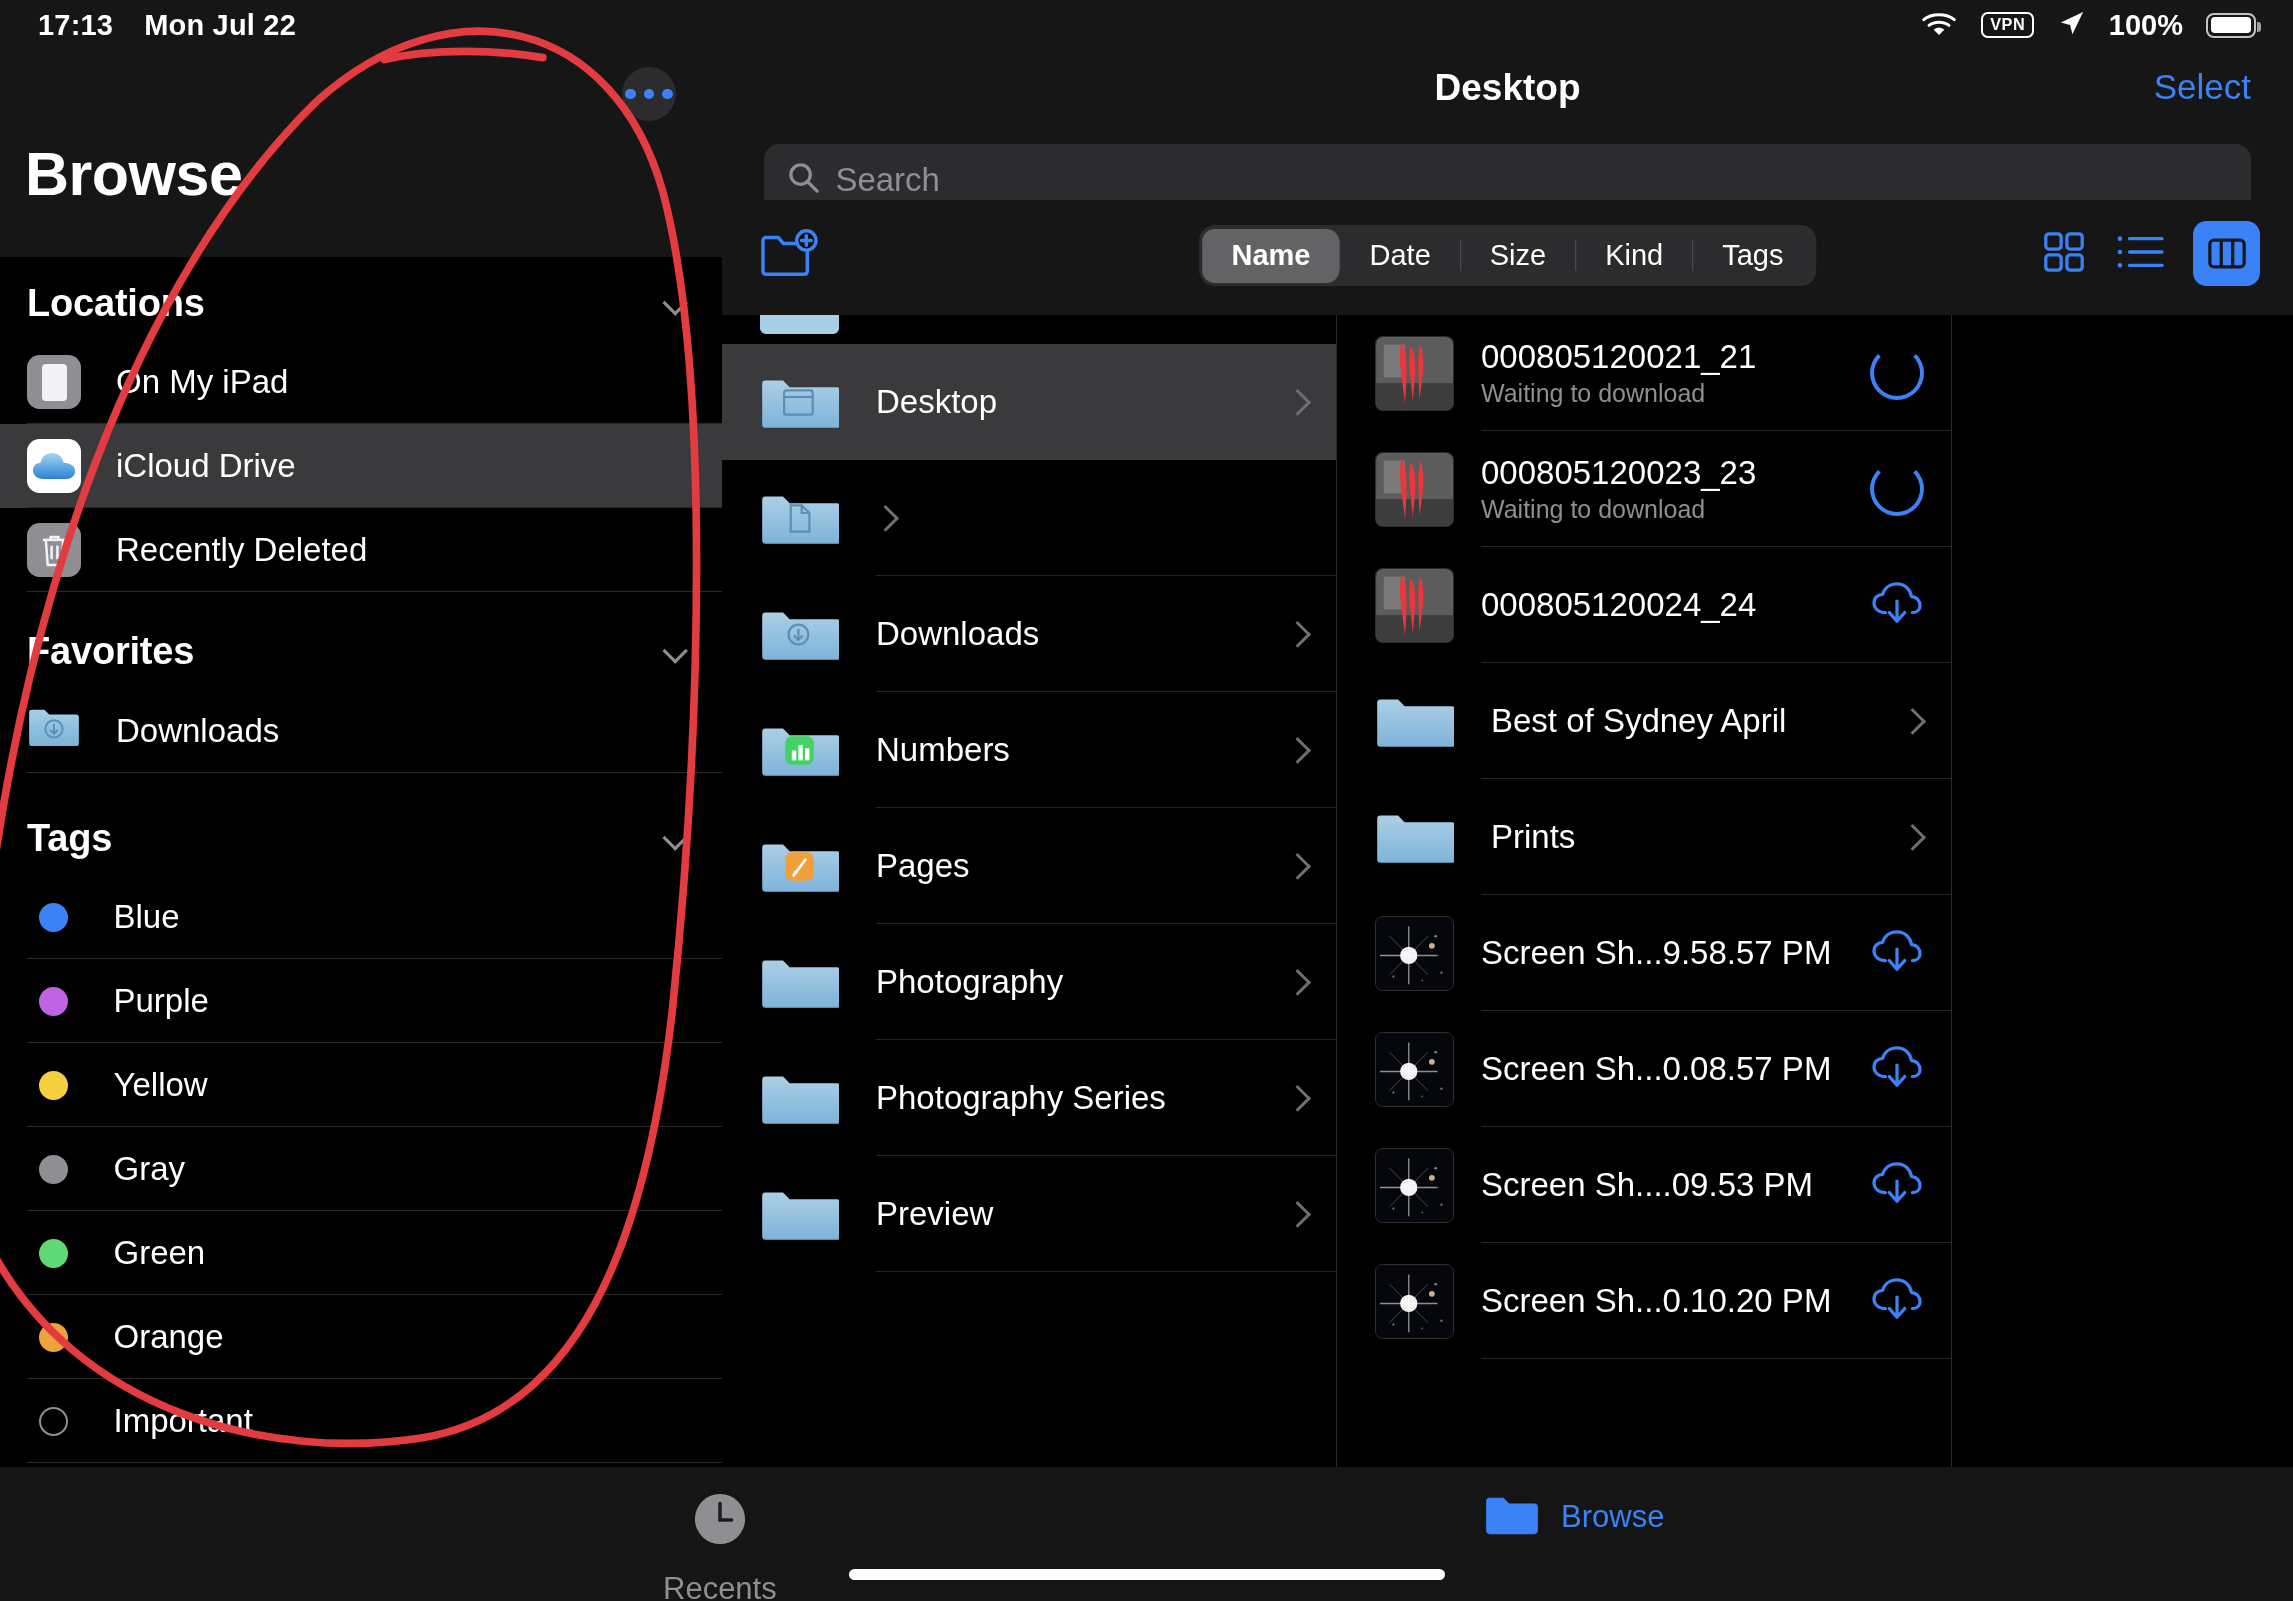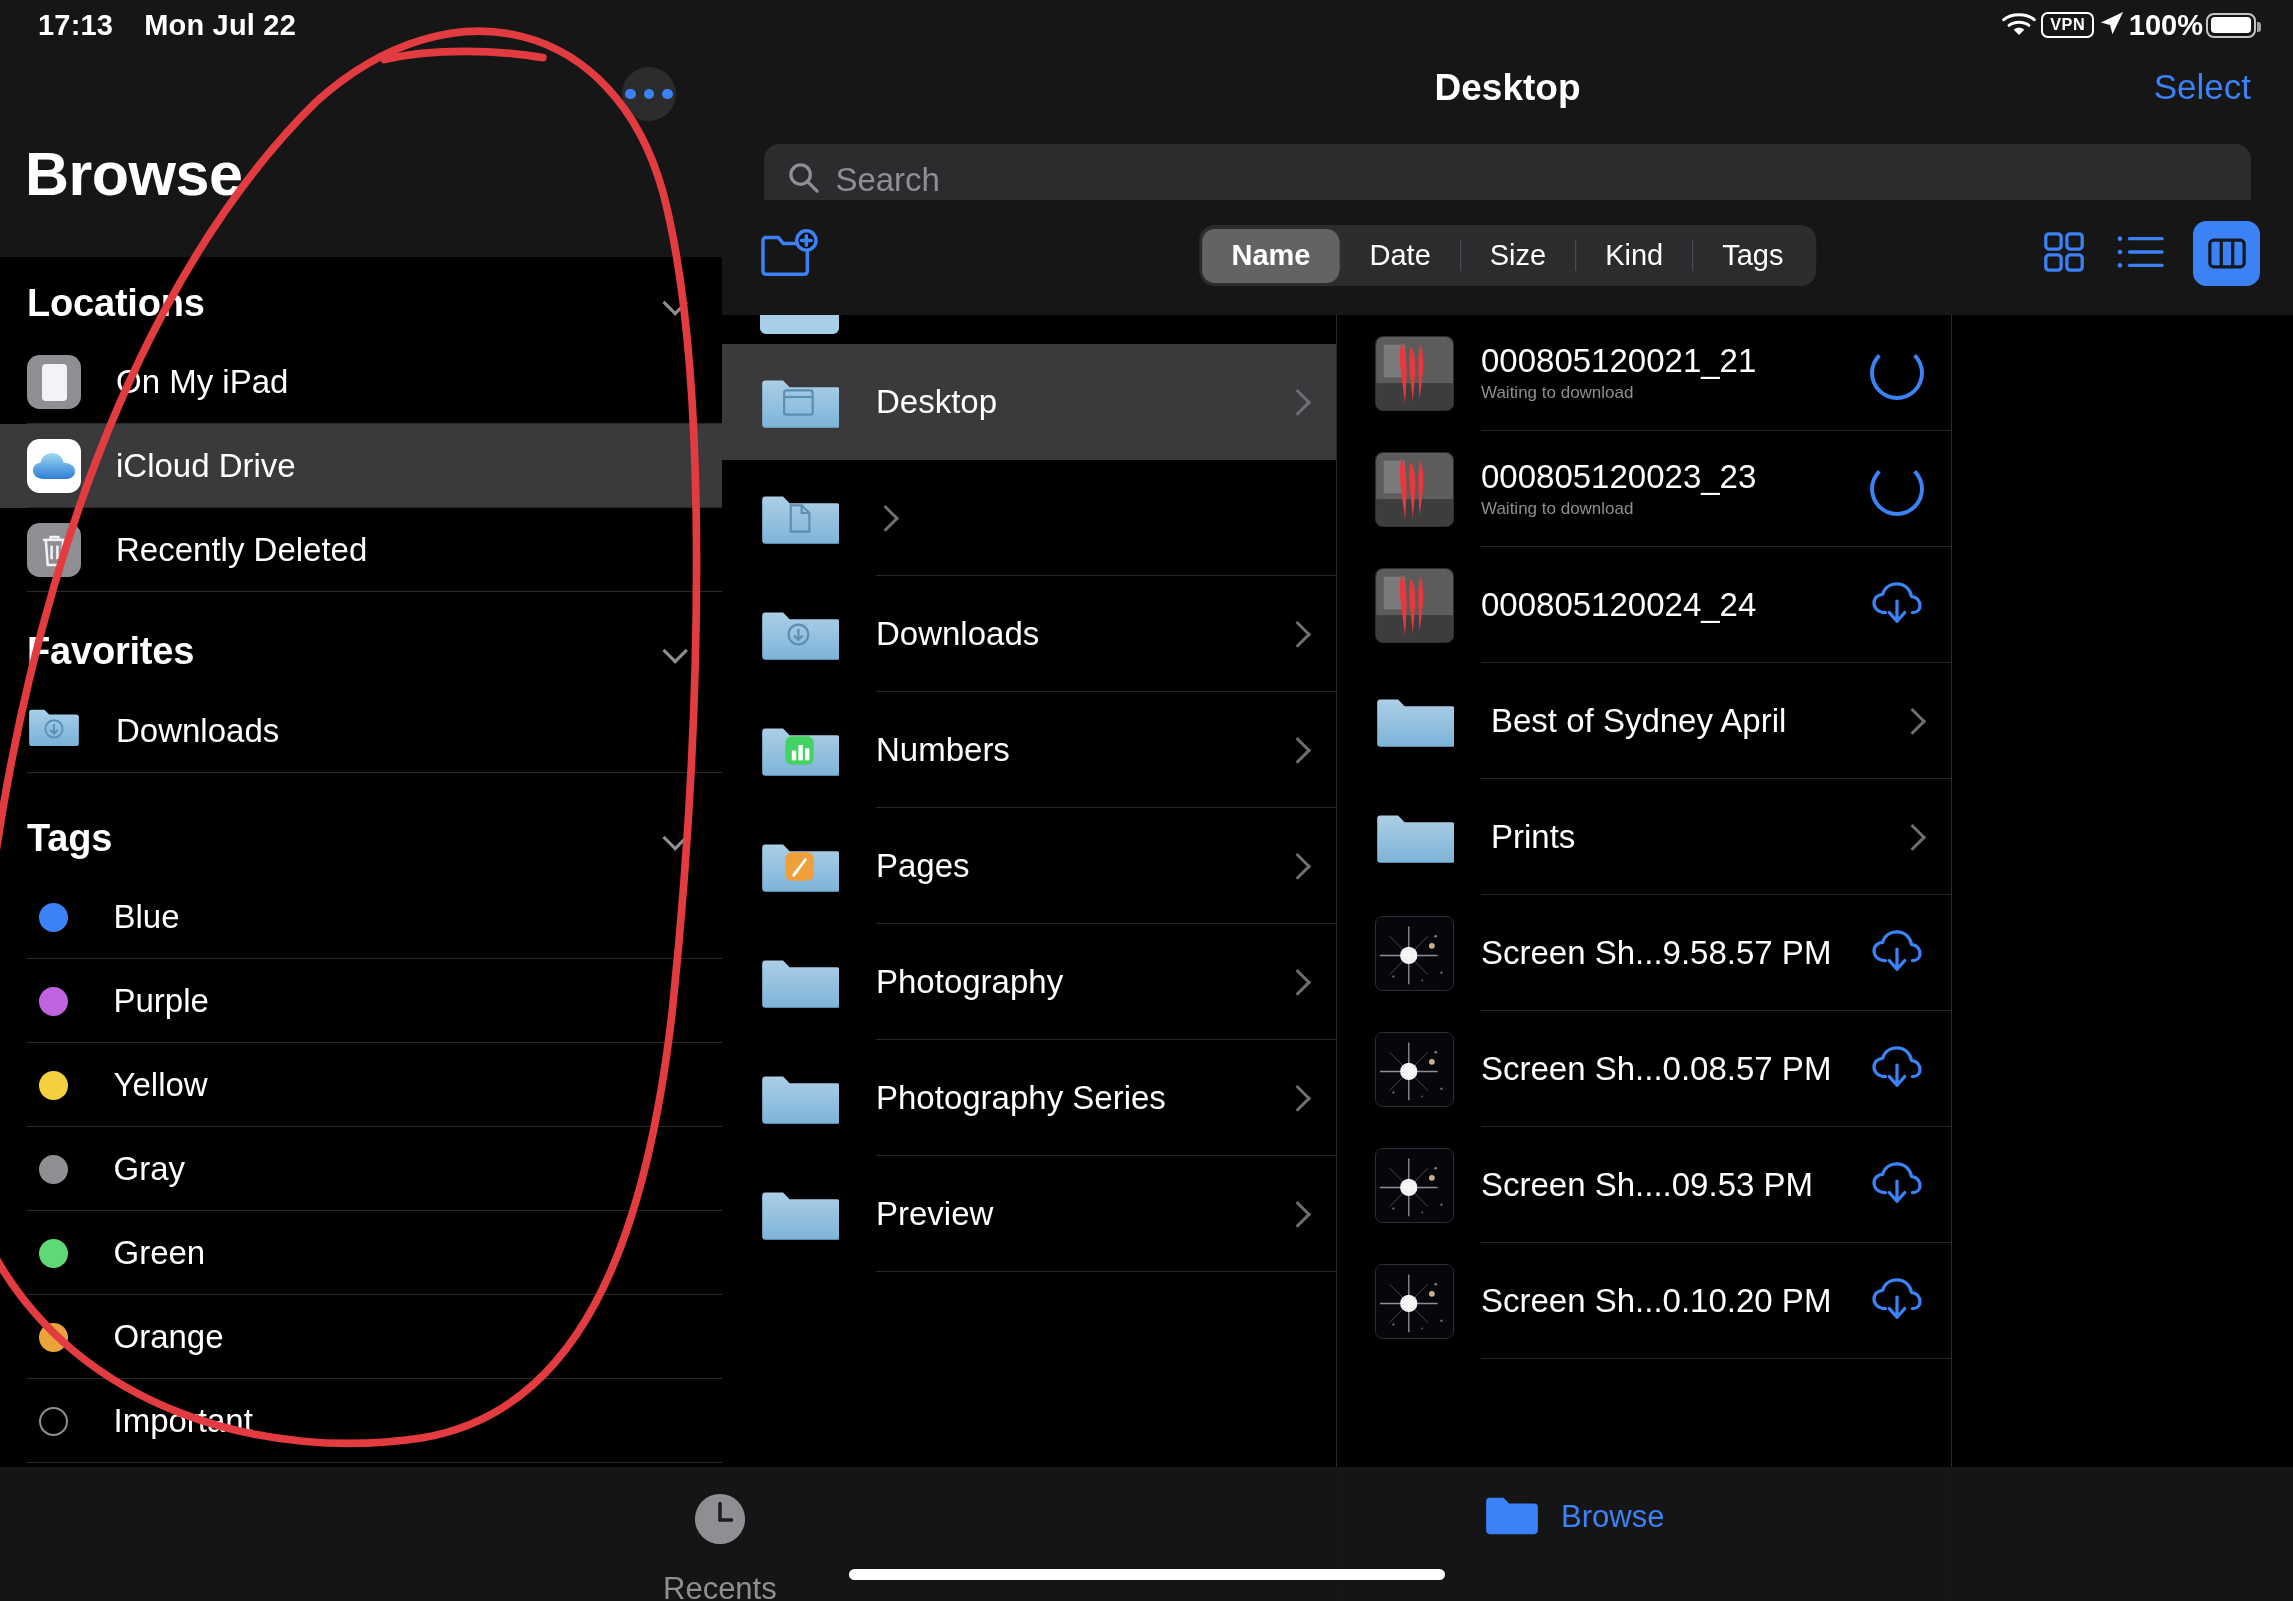--- a/index.html
+++ b/index.html
@@ -15,21 +15,21 @@
   .statusbar{
     position:absolute; top:0; left:0; width:2293px; height:50px;
     display:flex; align-items:center; color:#fff; z-index:40;
     background:transparent;
   }
   .sb-left{ display:flex; align-items:flex-end; gap:31px; padding-left:38px; }
   .sb-time{ font-size:29px; font-weight:600; letter-spacing:0.2px; }
   .sb-date{ font-size:29px; font-weight:600; letter-spacing:0.2px; }
   .sb-right{
     position:absolute; right:37px; top:0; height:50px;
-    display:flex; align-items:center; gap:3px;
+    display:flex; align-items:center; gap:23px;
   }
   .vpn-badge{
     border:2.4px solid #fff; border-radius:6.7px;
     font-size:16.3px; font-weight:700; letter-spacing:0.5px;
     padding:1.9px 6.7px 2.9px; color:#fff; line-height:1;
   }
   .sb-pct{ font-size:29px; font-weight:600; }
   .batt{
     width:50px; height:25px; border:2.4px solid rgba(255,255,255,.75);
     border-radius:7.7px; position:relative; padding:2.9px;
@@ -176,21 +176,21 @@
     border-radius:7.7px; overflow:hidden; position:relative;
     background:#111; border:1px solid #2f2f2f;
   }
   .frow{
     min-height:116px; display:flex; align-items:center;
     padding-left:38px; padding-right:27px; position:relative;
   }
   .frow .hr{ position:absolute; left:144px; right:0; bottom:0; height:1px; background:#262626; }
   .ftext{ flex:1; display:flex; flex-direction:column; justify-content:center; gap:5.8px; }
   .fname{ font-size:33px; color:#fff; line-height:1.05; }
-  .fsub{ font-size:17px; color:#8e8e93; line-height:1.05; }
+  .fsub{ font-size:25px; color:#8e8e93; line-height:1.05; }
   .ring{
     width:54px; height:54px; border-radius:50%;
     border:4.8px solid #3b82f6; flex:0 0 54px;
     border-top-color:transparent;
   }
 
   
   .tabbar{
     position:absolute; left:0; right:0; bottom:0; height:134px;
     background:rgba(22,22,22,0.97); z-index:30;

